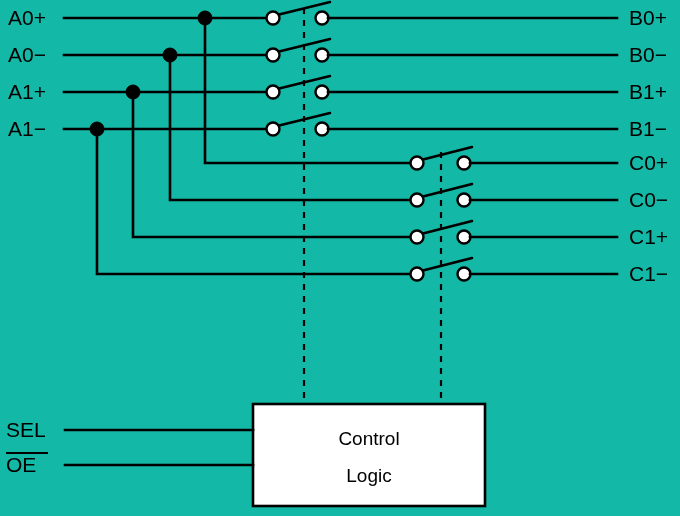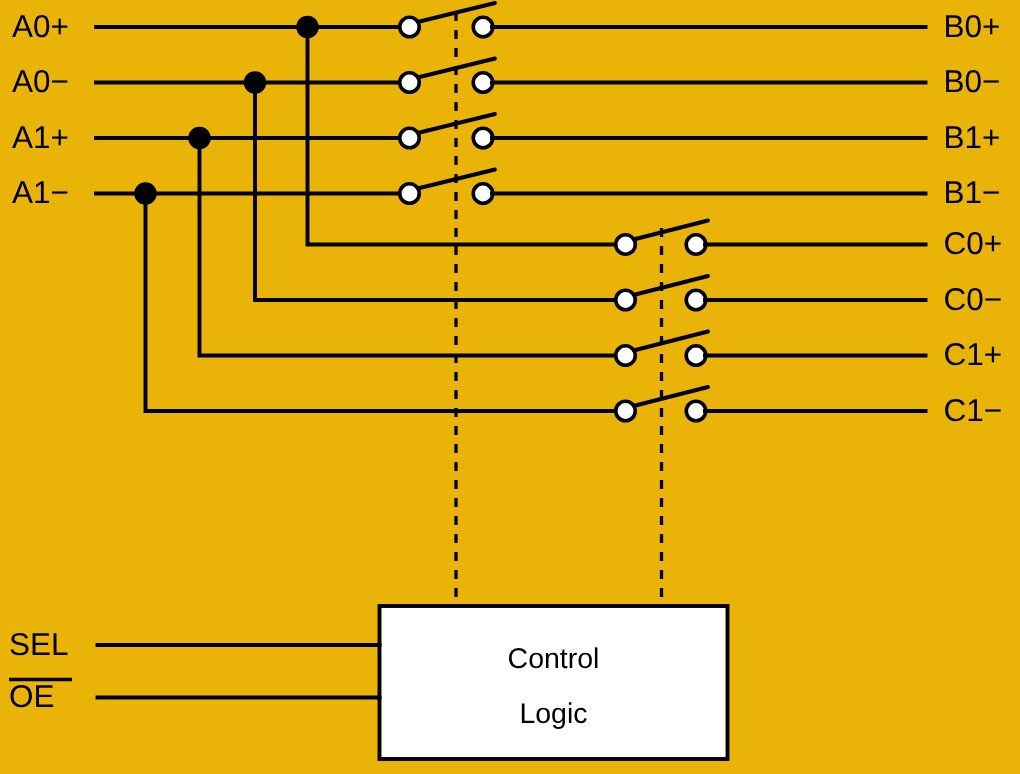--- a/index.html
+++ b/index.html
@@ -8,21 +8,21 @@
     padding: 0;
     background: #ffffff;
   }
   body {
     font-family: "Liberation Sans", sans-serif;
   }
   #schematic-root {
     position: relative;
     width: 680px;
     height: 516px;
-    background: #eab308;
+    background: #14b8a6;
     overflow: hidden;
   }
   #schematic-svg {
     display: block;
     width: 680px;
     height: 516px;
   }
   .wire {
     stroke: #000000;
     stroke-width: 2.6;

